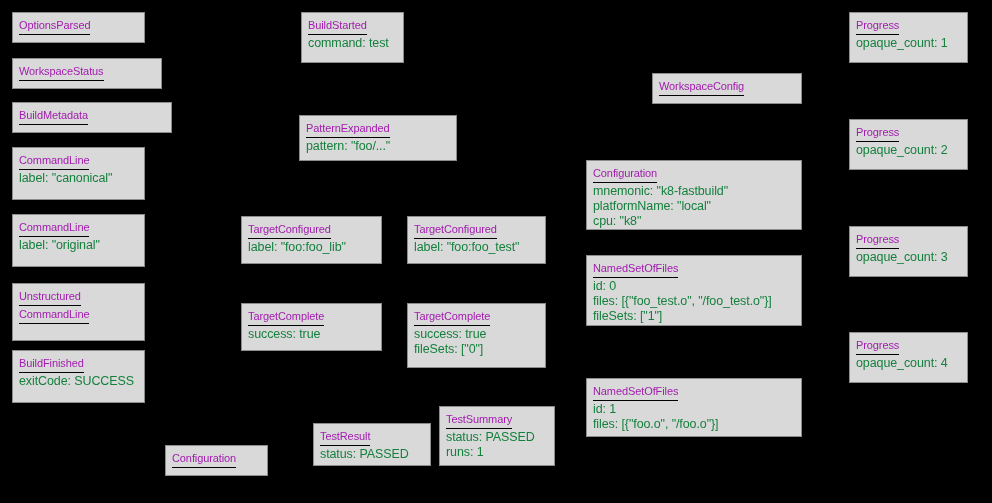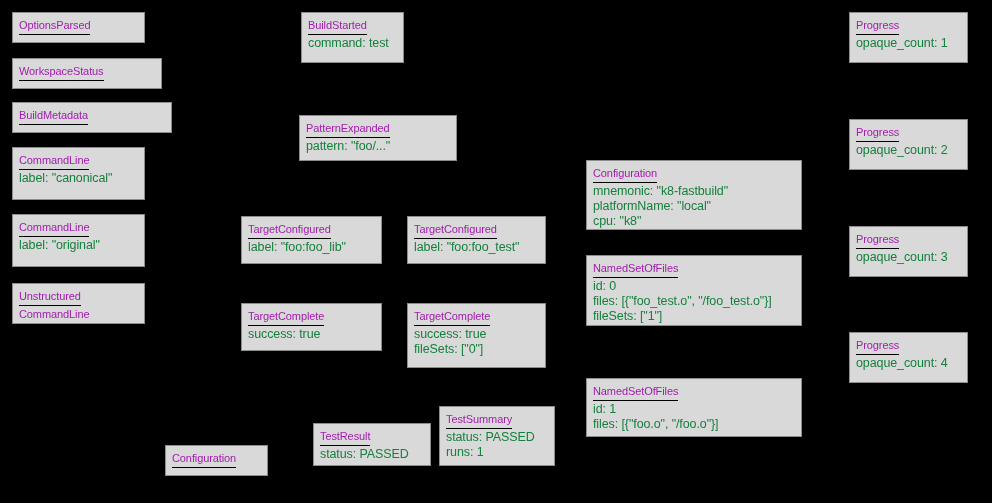--- a/index.html
+++ b/index.html
@@ -77,22 +77,28 @@
       <span class="node-props">
         <span class="node-prop">label: "canonical"</span>
       </span>
     </div>
     <div class="node" style="left: 12px; top: 214px; width: 133px; height: 53px; background: rgb(217, 217, 217); border-color: rgb(140, 140, 140);">
       <span class="node-title"><span class="tline">CommandLine</span></span>
       <span class="node-props">
         <span class="node-prop">label: "original"</span>
       </span>
     </div>
-    <div class="node" style="left: 12px; top: 283px; width: 133px; height: 41px; background: rgb(217, 217, 217); border-color: rgb(140, 140, 140);">
+    <div class="node" style="left: 12px; top: 283px; width: 133px; height: 58px; background: rgb(217, 217, 217); border-color: rgb(140, 140, 140);">
       <span class="node-title"><span class="tline">Unstructured</span><br><span class="tline">CommandLine</span></span>
+    </div>
+    <div class="node" style="left: 12px; top: 350px; width: 133px; height: 53px; background: rgb(217, 217, 217); border-color: rgb(140, 140, 140);">
+      <span class="node-title"><span class="tline">BuildFinished</span></span>
+      <span class="node-props">
+        <span class="node-prop">exitCode: SUCCESS</span>
+      </span>
     </div>
     <div class="node" style="left: 165px; top: 445px; width: 103px; height: 31px; background: rgb(217, 217, 217); border-color: rgb(140, 140, 140);">
       <span class="node-title"><span class="tline">Configuration</span></span>
     </div>
     <div class="node" style="left: 301px; top: 12px; width: 103px; height: 51px; background: rgb(217, 217, 217); border-color: rgb(140, 140, 140);">
       <span class="node-title"><span class="tline">BuildStarted</span></span>
       <span class="node-props">
         <span class="node-prop">command: test</span>
       </span>
     </div>
@@ -132,20 +138,23 @@
       <span class="node-props">
         <span class="node-prop">status: PASSED</span>
       </span>
     </div>
     <div class="node" style="left: 439px; top: 406px; width: 116px; height: 60px; background: rgb(217, 217, 217); border-color: rgb(140, 140, 140);">
       <span class="node-title"><span class="tline">TestSummary</span></span>
       <span class="node-props">
         <span class="node-prop">status: PASSED</span>
         <span class="node-prop">runs: 1</span>
       </span>
+    </div>
+    <div class="node" style="left: 652px; top: 73px; width: 150px; height: 31px; background: rgb(217, 217, 217); border-color: rgb(140, 140, 140);">
+      <span class="node-title"><span class="tline">WorkspaceConfig</span></span>
     </div>
     <div class="node" style="left: 586px; top: 160px; width: 216px; height: 70px; background: rgb(217, 217, 217); border-color: rgb(140, 140, 140);">
       <span class="node-title"><span class="tline">Configuration</span></span>
       <span class="node-props">
         <span class="node-prop">mnemonic: "k8-fastbuild"</span>
         <span class="node-prop">platformName: "local"</span>
         <span class="node-prop">cpu: "k8"</span>
       </span>
     </div>
     <div class="node" style="left: 586px; top: 255px; width: 216px; height: 71px; background: rgb(217, 217, 217); border-color: rgb(140, 140, 140);">

